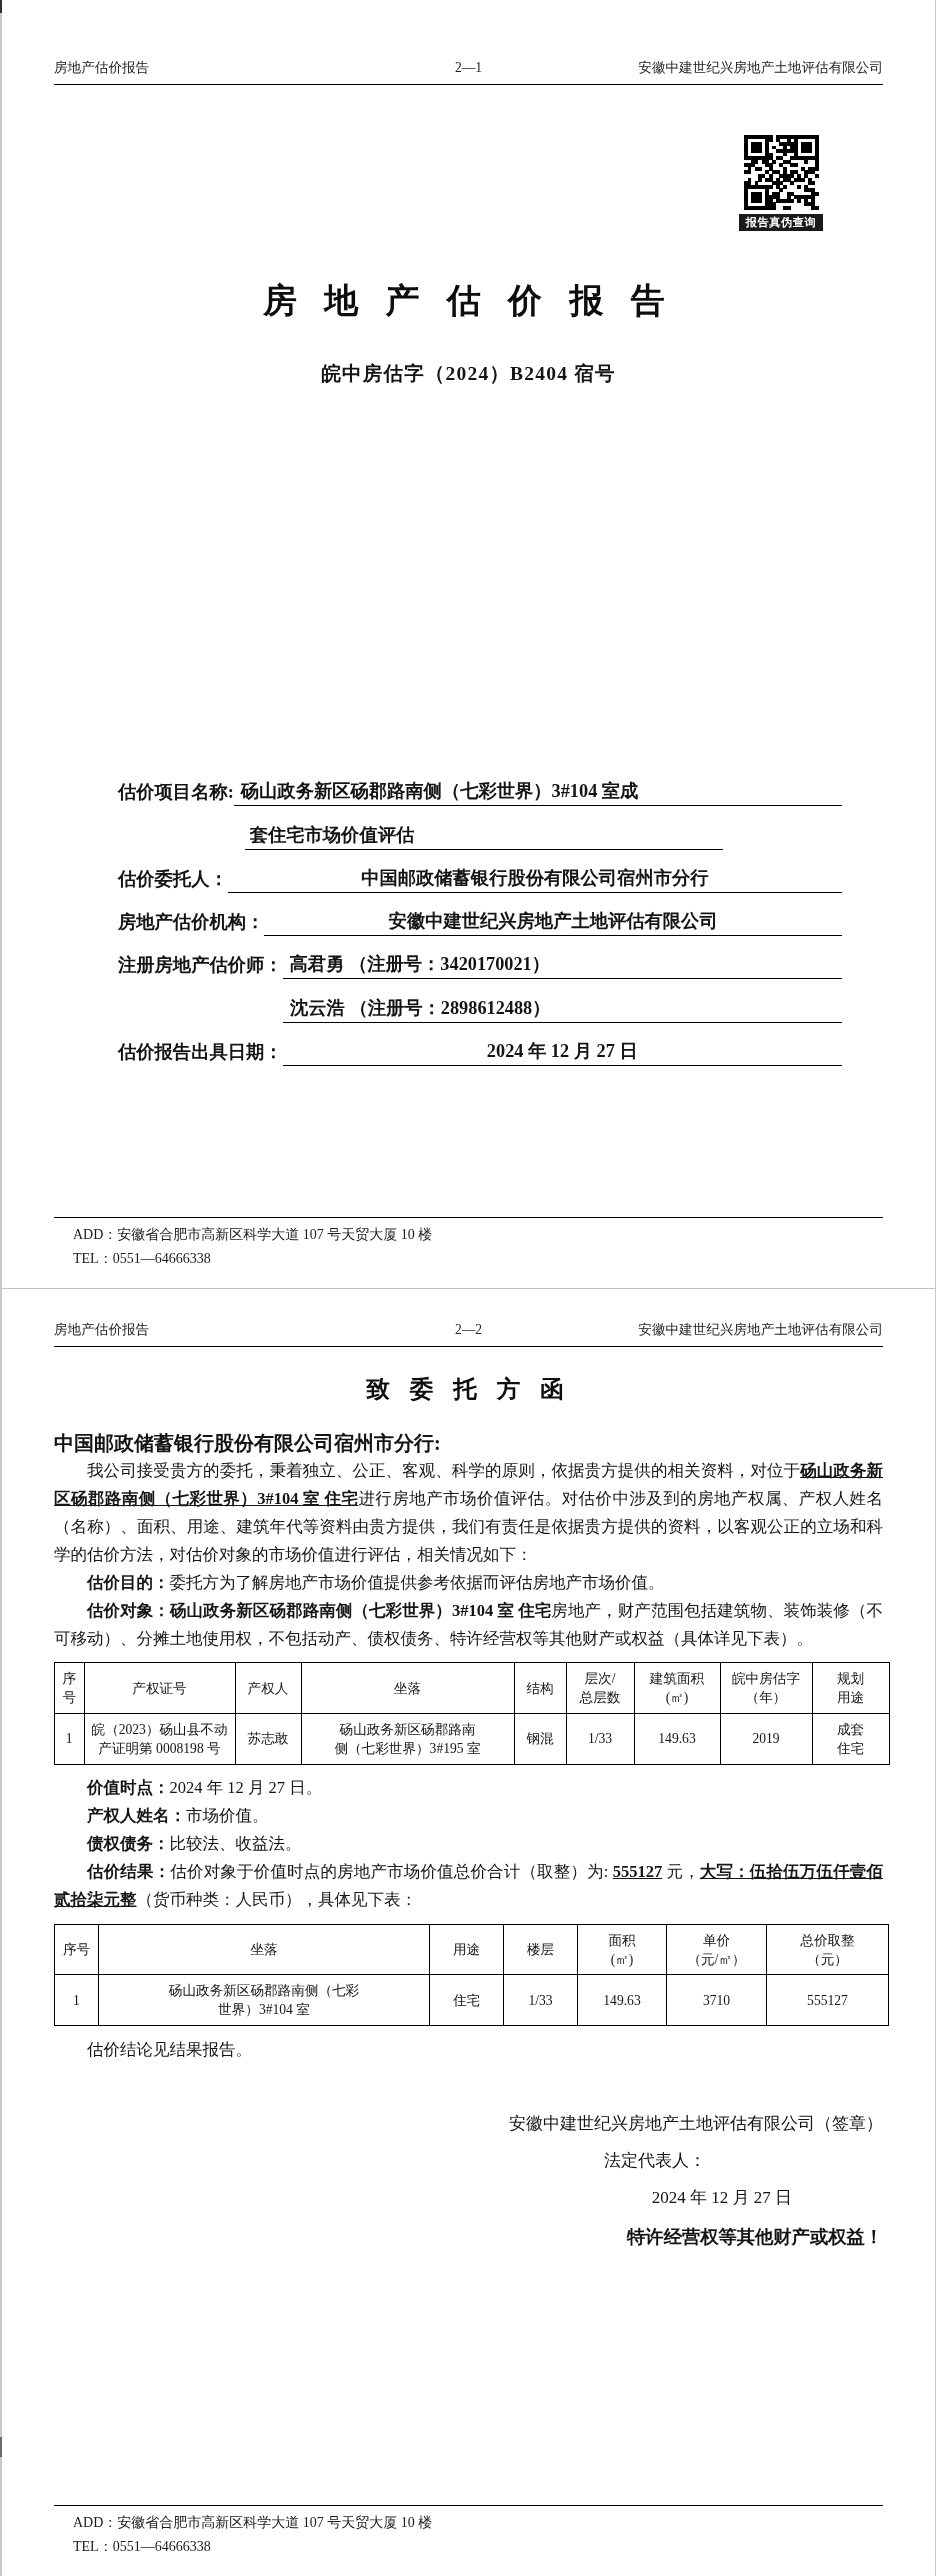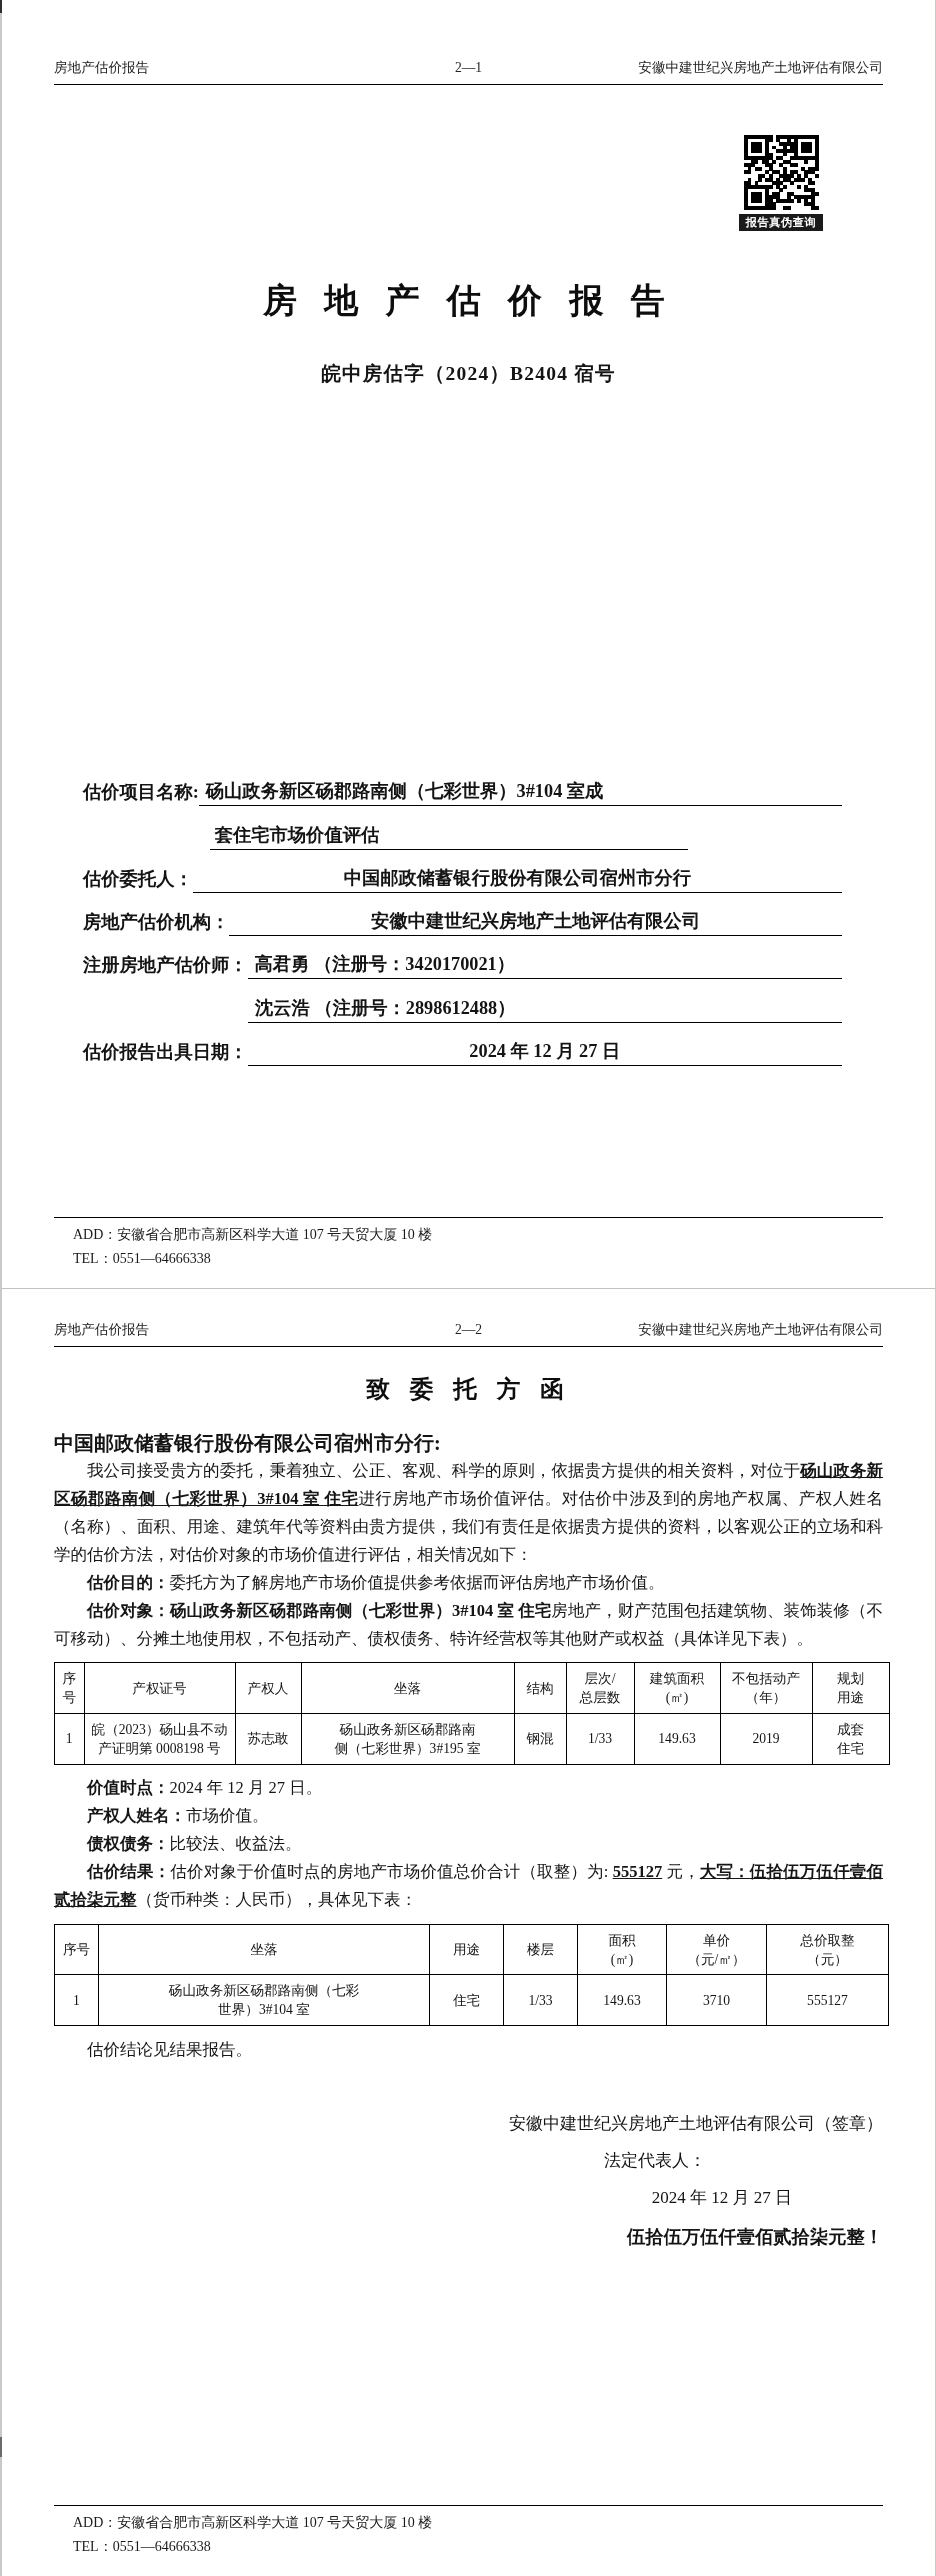--- a/index.html
+++ b/index.html
@@ -39,21 +39,21 @@
     font-size:11.2px; line-height:17.7px; letter-spacing:0.6px; font-weight:bold;
   }
 
   
   .report-title {
     margin-top:195px; text-align:center;
     font-size:34px; font-weight:bold; letter-spacing:9.4px; line-height:41px; color:#0d0d0d;
   }
   .doc-no { margin-top:38px; text-align:center; font-size:19.5px; font-weight:bold; letter-spacing:1.2px; line-height:29.5px; }
 
-  .form-area { margin:390px 41px 0 29px; }
+  .form-area { margin:390px 41px 0 64px; }
   .form-row { display:flex; align-items:flex-end; margin-bottom:15.3px; font-size:18.3px; font-weight:bold; line-height:27px; }
   .f-label { white-space:nowrap; }
   .f-value { flex:1; border-bottom:1.2px solid #000; text-align:center; white-space:nowrap; }
   .f-value.left { text-align:left; }
   .f-value.pad { padding-left:7px; }
   .form-row.cont { margin-left:127px; }
   .f-value.cont-line { flex:none; width:478px; text-align:left; padding-left:4.7px; }
   .f-spacer { width:165px; }
 
   
@@ -410,21 +410,21 @@
             <th>序
 号</th>
             <th>产权证号</th>
             <th>产权人</th>
             <th>坐落</th>
             <th>结构</th>
             <th>层次/
 总层数</th>
             <th>建筑面积
 (㎡)</th>
-            <th>不包括动产
+            <th>皖中房估字
 （年）</th>
             <th>规划
 用途</th>
           </tr>
           <tr>
             <td>1</td>
             <td>皖（2023）砀山县不动
 产证明第 0008198 号</td>
             <td>苏志敢</td>
             <td>砀山政务新区砀郡路南
@@ -479,21 +479,21 @@
           </tr>
         </tbody>
     </table>
 
     <p class="para"><span>估价结论见结果报告。</span></p>
 
     <div class="closing">
       <div class="c-company">安徽中建世纪兴房地产土地评估有限公司（签章）</div>
       <div class="c-legal">法定代表人：</div>
       <div class="c-date">2024 年 12 月 27 日</div>
-      <div class="c-notice">伍拾伍万伍仟壹佰贰拾柒元整！</div>
+      <div class="c-notice">特许经营权等其他财产或权益！</div>
     </div>
 
     <div class="page-footer">
       <div class="footer-rule"></div>
       <div class="footer-line">ADD：安徽省合肥市高新区科学大道 107 号天贸大厦 10 楼</div>
       <div class="footer-line">TEL：0551—64666338</div>
     </div>
   </div>
 </div>
 

